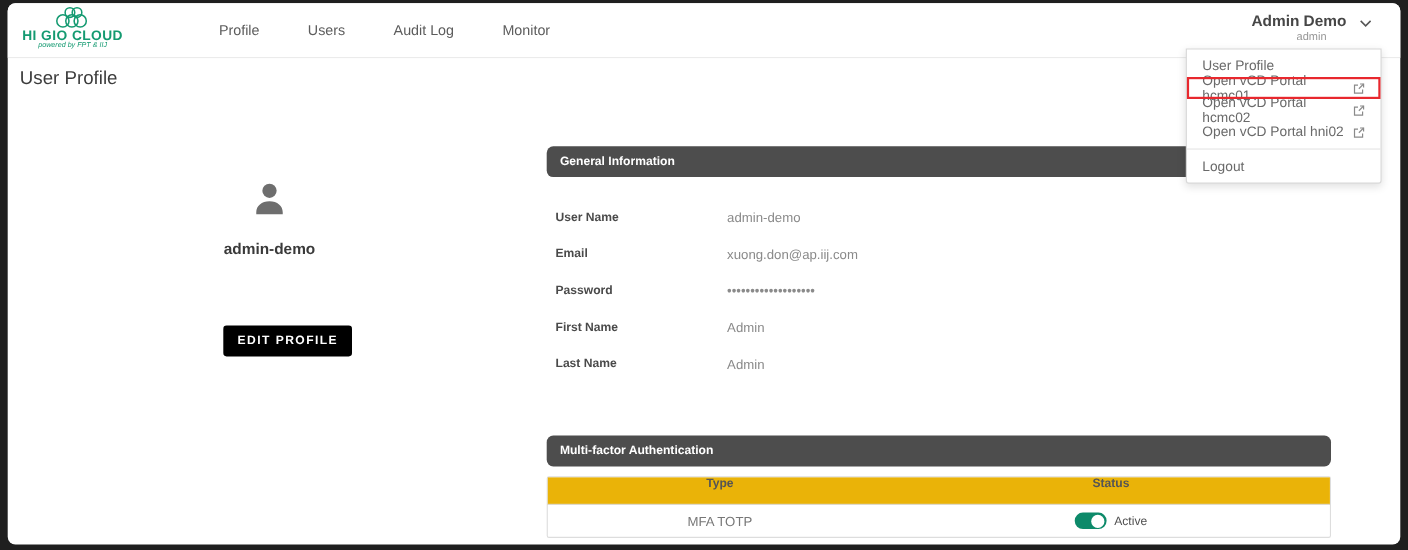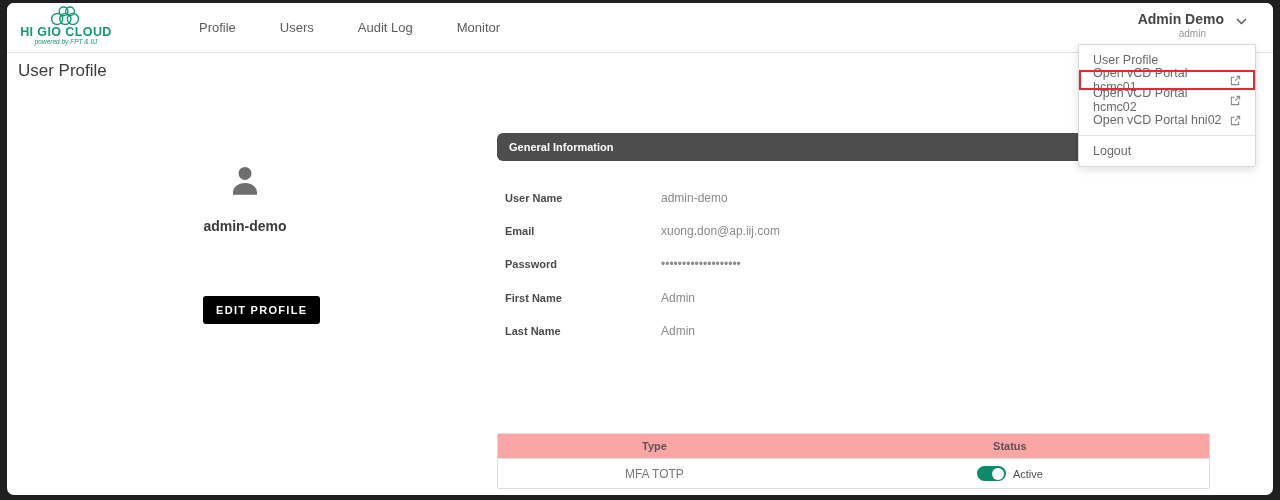--- a/index.html
+++ b/index.html
@@ -58,21 +58,21 @@
   #mfa-bar{top:393px;}
   .fields{position:absolute;left:498px;top:178px;width:620px;}
   .field-row{display:flex;height:33.4px;align-items:center;}
   .field-label{width:156px;font-size:11px;font-weight:bold;color:#4a4a4a;}
   .field-value{font-size:12px;color:#8a8a8a;}
   
   .mfa-table{
     position:absolute;left:490px;top:430px;width:713px;border:1px solid #ddd;
     box-sizing:border-box;background:#fff;border-radius:2px;
   }
-  .mfa-head{display:flex;background:#fca5a5;border-bottom:1px solid #ddd;height:24px;align-items:center;}
+  .mfa-head{display:flex;background:#eab308;border-bottom:1px solid #ddd;height:24px;align-items:flex-start;}
   .mfa-head .cell{font-size:11px;font-weight:bold;color:#555;}
   .mfa-row{display:flex;height:29px;align-items:center;}
   .cell{text-align:center;}
   .col-type{width:44%;}
   .col-status{width:56%;}
   .type-cell{font-size:12px;color:#777;}
   .status-cell{display:flex;align-items:center;justify-content:center;gap:7px;}
   .toggle{width:29px;height:15px;background:#0d8a6a;border-radius:8px;position:relative;cursor:pointer;}
   .toggle-knob{position:absolute;right:1.5px;top:1.5px;width:12px;height:12px;background:#fff;border-radius:50%;}
   .status-label{font-size:11px;color:#4f4f4f;}
@@ -184,20 +184,23 @@
     <div class="field-row">
       <div class="field-label">First Name</div>
       <div class="field-value">Admin</div>
     </div>
     <div class="field-row">
       <div class="field-label">Last Name</div>
       <div class="field-value">Admin</div>
     </div>
   </div>
 
+  <div class="panel-bar" id="mfa-bar">
+    <span>Multi-factor Authentication</span>
+  </div>
 
   <div class="mfa-table">
     <div class="mfa-head">
       <div class="cell col-type">Type</div>
       <div class="cell col-status">Status</div>
     </div>
     <div class="mfa-row">
       <div class="cell col-type type-cell">MFA TOTP</div>
       <div class="cell col-status status-cell">
         <div class="toggle">

